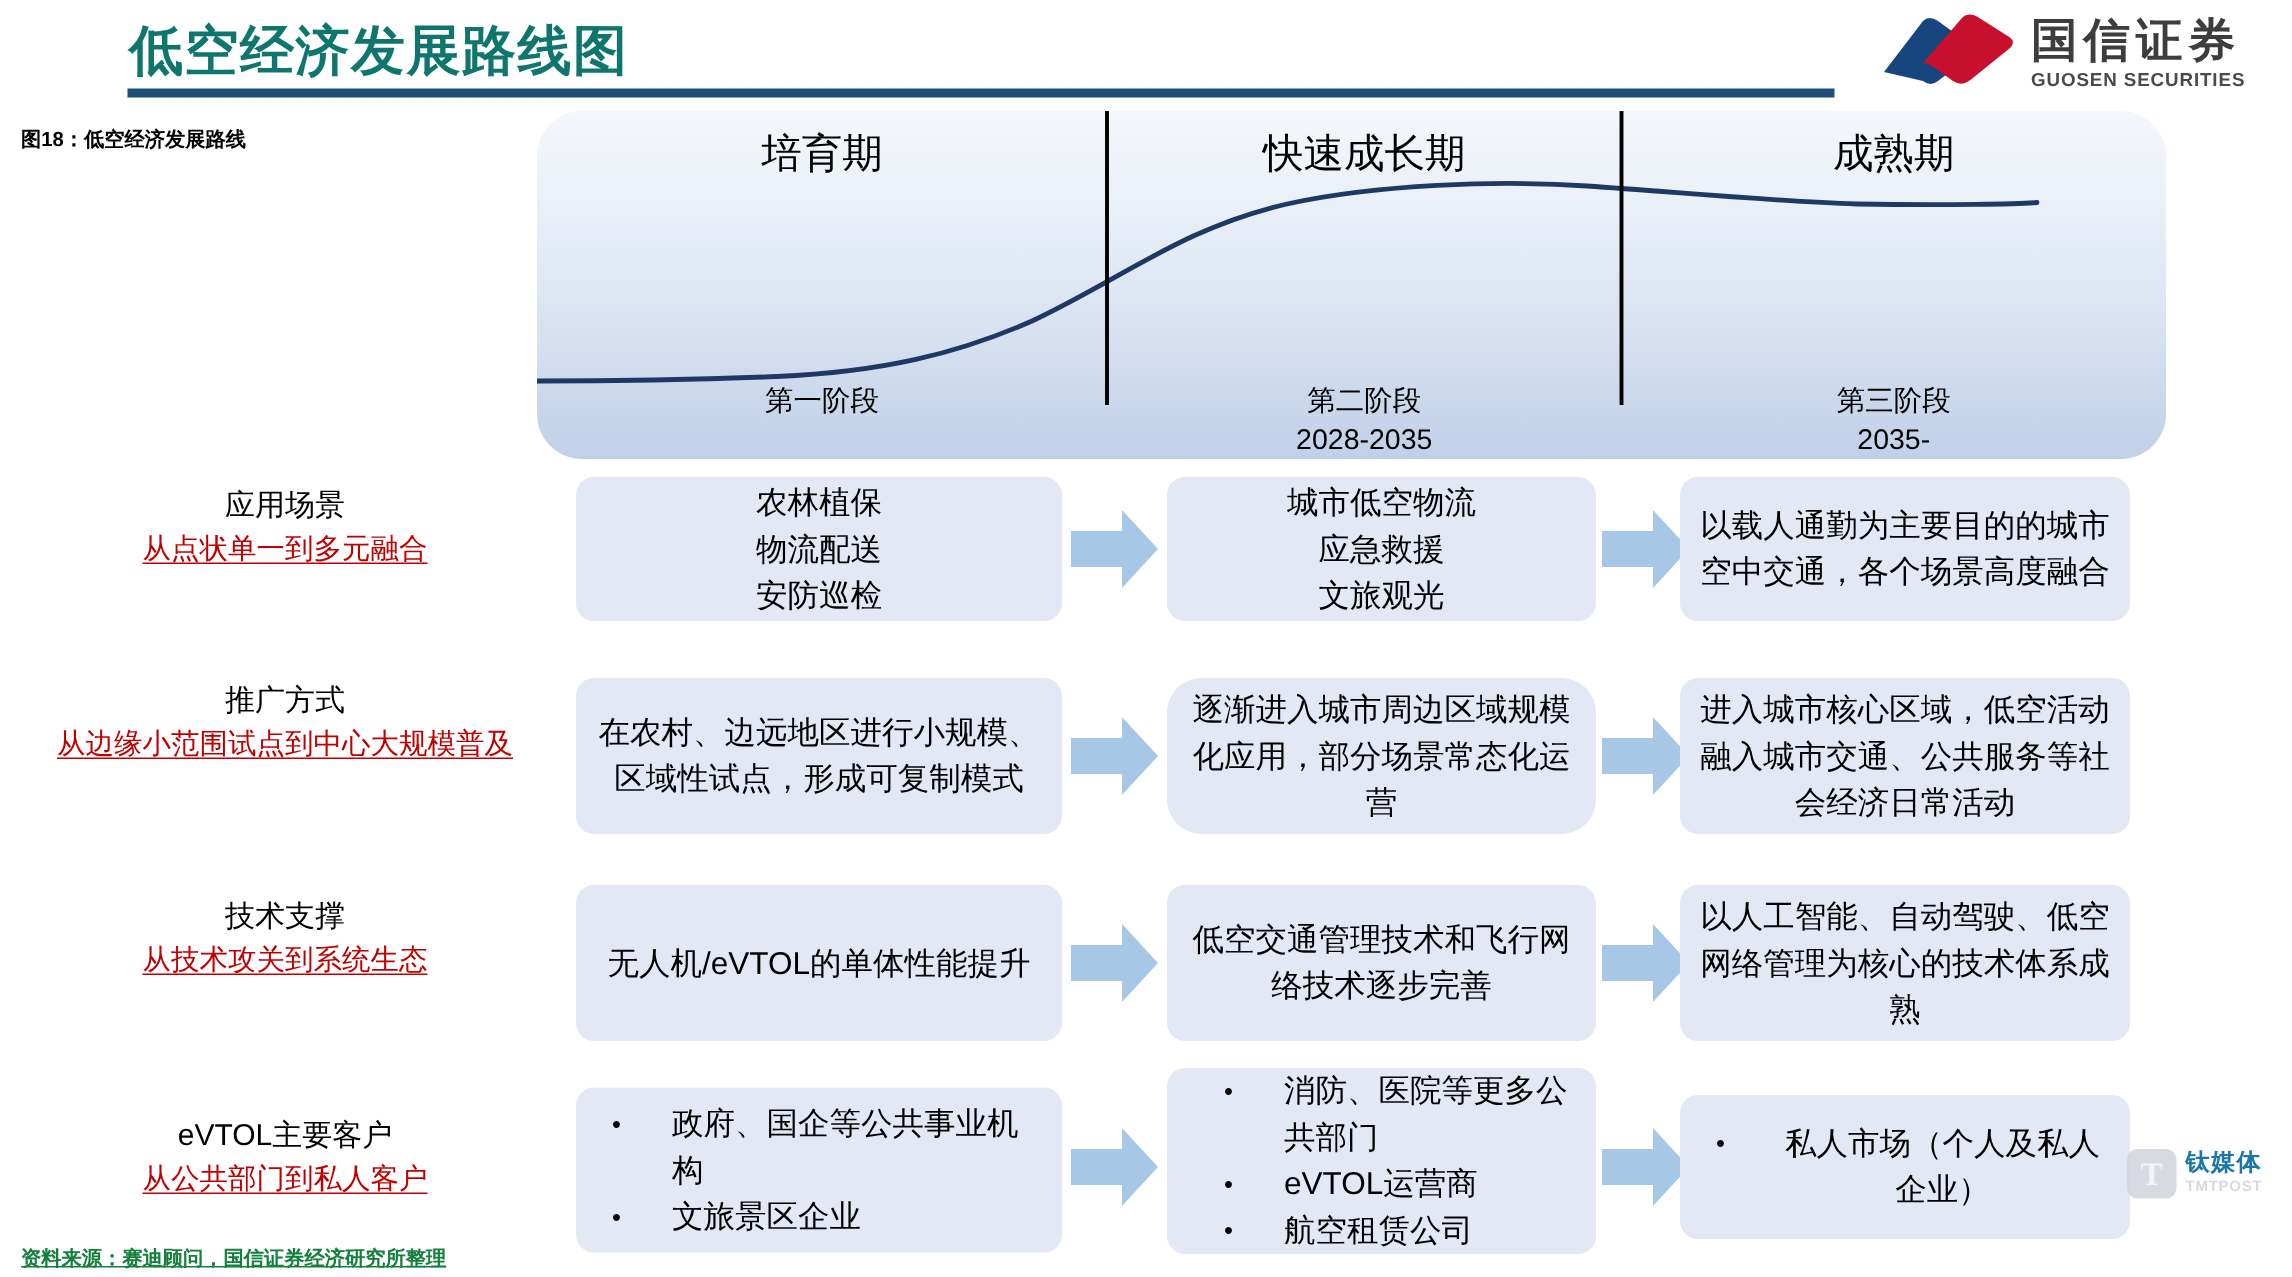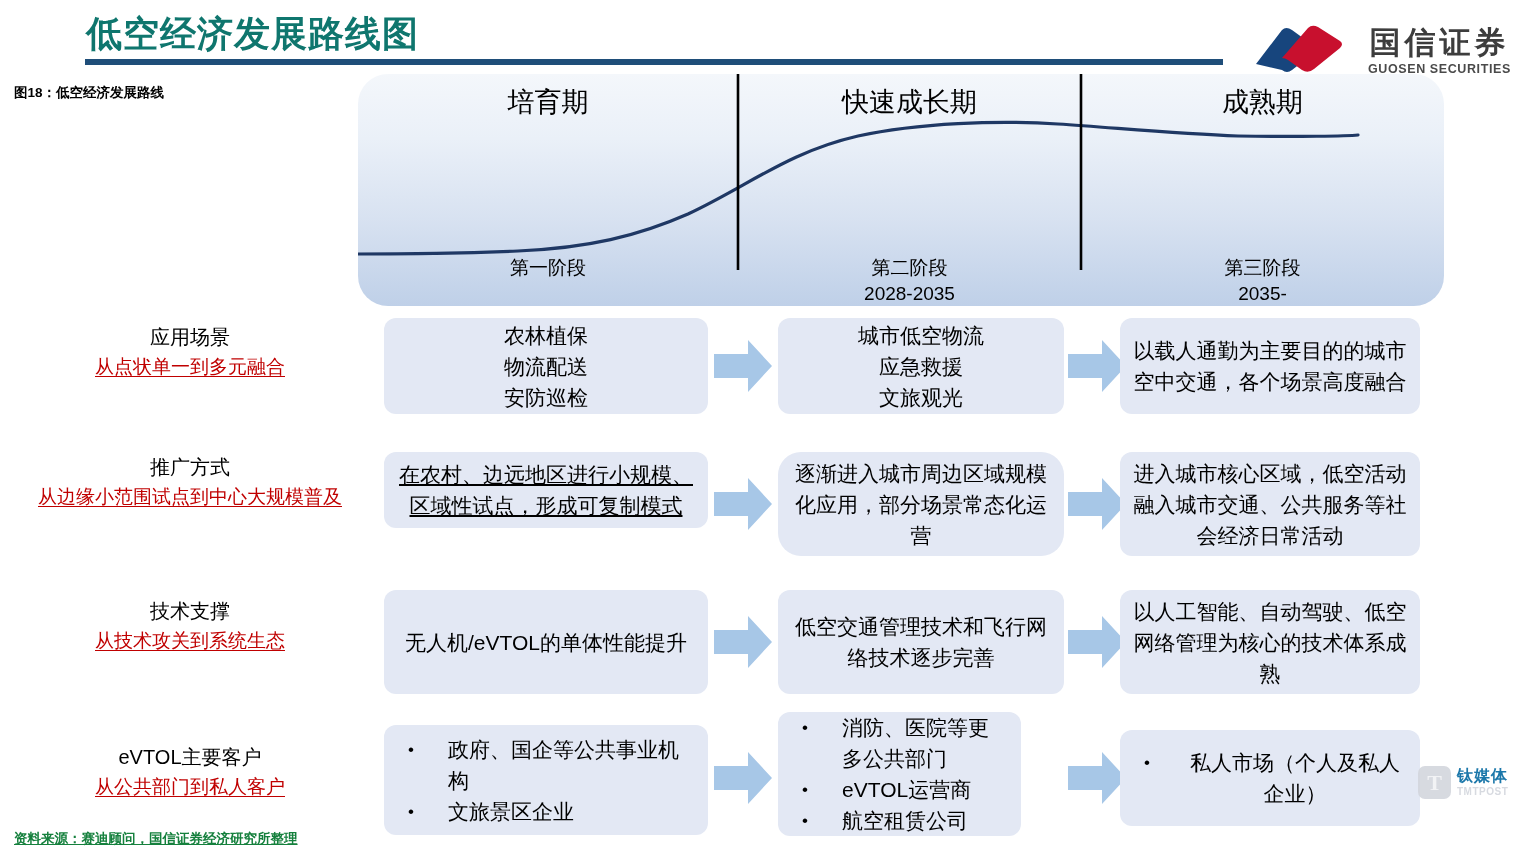--- a/index.html
+++ b/index.html
@@ -17,23 +17,23 @@
   .slide-title{
     position:absolute;left:86px;top:10px;
     font-size:36px;font-weight:700;letter-spacing:1px;
     color:#0f766e;line-height:48px;white-space:nowrap;
   }
   .title-rule{
     position:absolute;left:85px;top:59px;width:1138px;height:6px;
     background:#1F4E79;
   }
   .logo{
-    position:absolute;right:14px;top:20px;
+    position:absolute;right:14px;top:4px;
     width:262px;height:62px;
-    display:flex;align-items:center;gap:24px;text-align:center;
+    display:flex;align-items:center;gap:10px;
   }
   .logo-mark{position:relative;width:92px;height:54px;flex:0 0 auto;}
   .logo-text{display:flex;flex-direction:column;justify-content:center;line-height:1;}
   .logo-cn{font-size:31px;font-weight:700;color:#3d3d3d;letter-spacing:4px;}
   .logo-en{font-size:12.5px;font-weight:700;color:#4a4a4a;letter-spacing:0.6px;margin-top:5px;}
 
   .fig-caption{
     position:absolute;left:14px;top:84px;
     font-size:13.5px;font-weight:700;color:#000;white-space:nowrap;
   }
@@ -188,21 +188,21 @@
       </svg>
   </div>
   <div class="cell" style="left:1120px;top:318px;width:300px;height:96px;">
     <div class="txt">以载人通勤为主要目的的城市空中交通，各个场景高度融合</div>
   </div>
 
   <div class="rowlabel" style="left:20px;top:452px;width:340px;">
     <span class="main">推广方式</span>
     <span class="sub">从边缘小范围试点到中心大规模普及</span>
   </div>
-  <div class="cell" style="left:384px;top:452px;width:324px;height:76px;text-decoration:underline;">
+  <div class="cell" style="left:384px;top:452px;width:324px;height:104px;">
     <div class="txt">在农村、边远地区进行小规模、区域性试点，形成可复制模式</div>
   </div>
   <div class="arrow" style="left:714px;top:478px;width:58px;height:52px;">
     <svg width="58" height="52" viewBox="0 0 58 52">
         <path d="M0 14 H34 V0 L58 26 L34 52 V38 H0 Z" fill="#a7c7e7"></path>
       </svg>
   </div>
   <div class="cell" style="left:778px;top:452px;width:286px;height:104px;border-radius:23px;">
     <div class="txt">逐渐进入城市周边区域规模化应用，部分场景常态化运营</div>
   </div>
@@ -247,21 +247,21 @@
     <ul>
         <li>政府、国企等公共事业机构</li>
         <li>文旅景区企业</li>
       </ul>
   </div>
   <div class="arrow" style="left:714px;top:752px;width:58px;height:52px;">
     <svg width="58" height="52" viewBox="0 0 58 52">
         <path d="M0 14 H34 V0 L58 26 L34 52 V38 H0 Z" fill="#a7c7e7"></path>
       </svg>
   </div>
-  <div class="cell bullets" style="left:778px;top:712px;width:243px;height:124px;">
+  <div class="cell bullets" style="left:778px;top:712px;width:286px;height:124px;padding-left:14px;">
     <ul>
         <li>消防、医院等更多公共部门</li>
         <li>eVTOL运营商</li>
         <li>航空租赁公司</li>
       </ul>
   </div>
   <div class="arrow" style="left:1068px;top:752px;width:58px;height:52px;">
     <svg width="58" height="52" viewBox="0 0 58 52">
         <path d="M0 14 H34 V0 L58 26 L34 52 V38 H0 Z" fill="#a7c7e7"></path>
       </svg>

